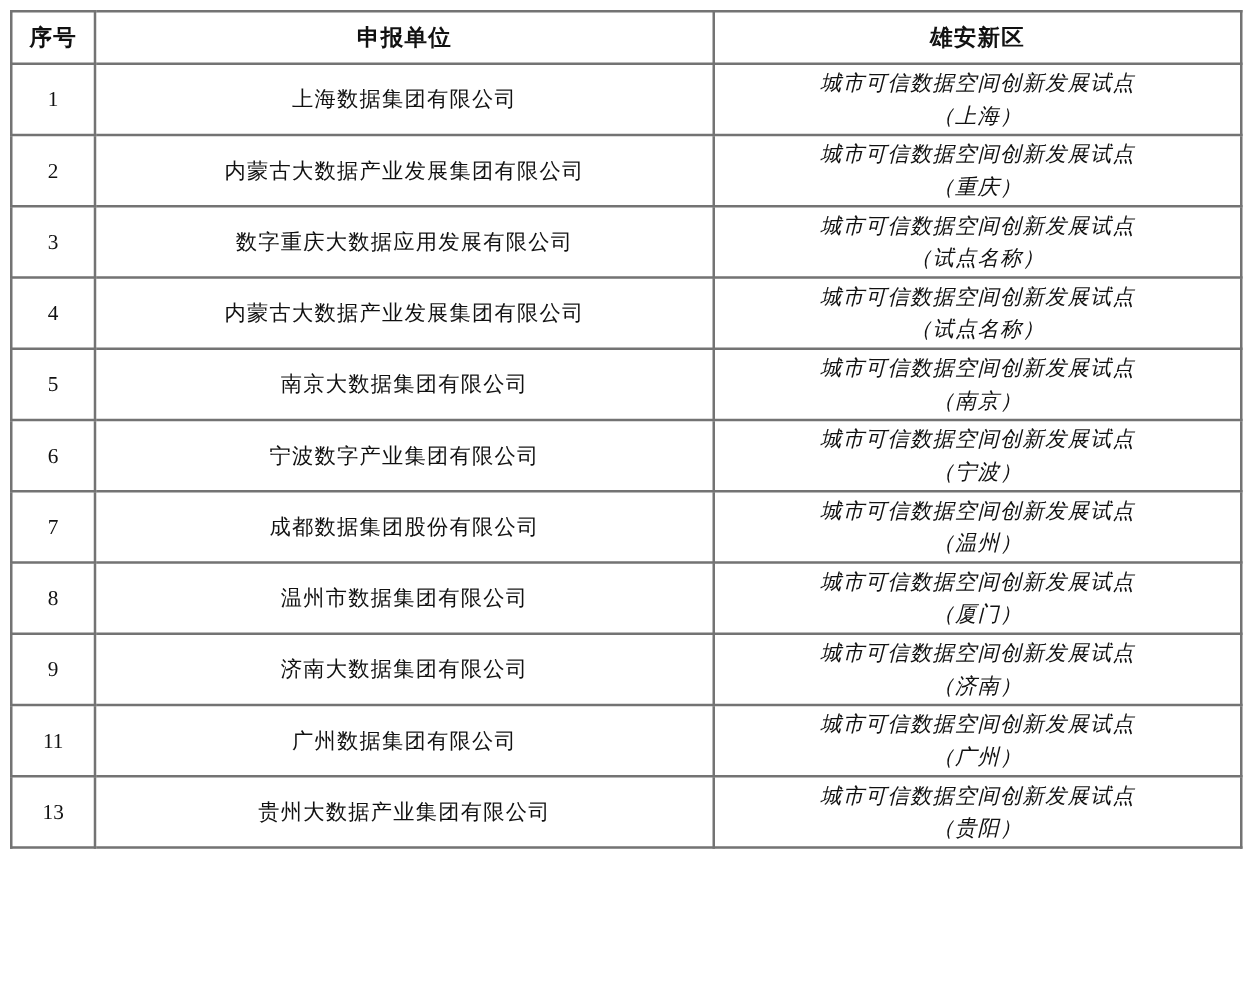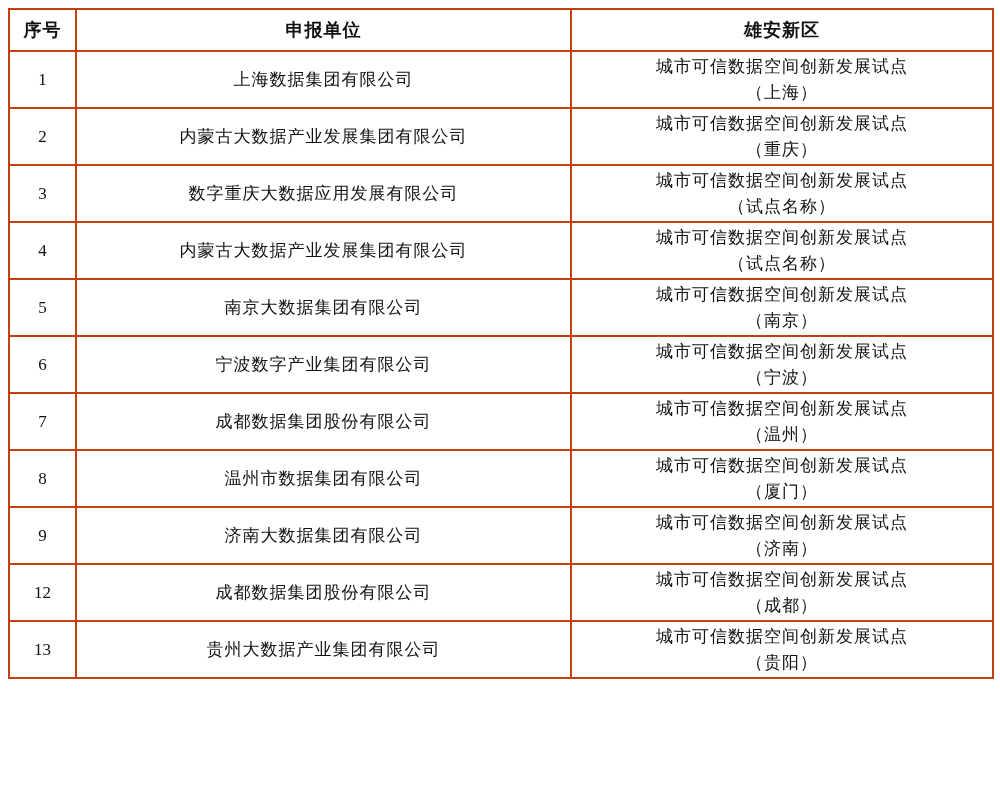--- a/index.html
+++ b/index.html
@@ -22,21 +22,21 @@
     top: 8px;
     width: 984px;
     border-collapse: collapse;
     table-layout: fixed;
   }
   .pilot-table col.c-index { width: 67px; }
   .pilot-table col.c-unit  { width: 495px; }
   .pilot-table col.c-pilot { width: 422px; }
   .pilot-table th,
   .pilot-table td {
-    border: 2px solid #c2410c;
+    border: 2px solid #737373;
     text-align: center;
     vertical-align: middle;
     padding: 0 4px;
     overflow: hidden;
   }
   .pilot-table thead tr { height: 42px; }
   .pilot-table tbody tr { height: 57px; }
   .pilot-table th {
     font-size: 18px;
     font-weight: bold;
@@ -47,20 +47,21 @@
     letter-spacing: 1px;
   }
   td.col-index {
     font-size: 17px;
     letter-spacing: 0;
   }
   td.col-pilot .pilot-line1,
   td.col-pilot .pilot-line2 {
     line-height: 26px;
     white-space: nowrap;
+    font-style: italic;
   }
 </style>
 </head>
 <body>
 
 <div class="page">
   <table class="pilot-table">
     <colgroup>
       <col class="c-index">
       <col class="c-unit">
@@ -149,29 +150,29 @@
   <tr>
     <td class="col-index">9</td>
     <td class="col-unit">济南大数据集团有限公司</td>
     <td class="col-pilot">
       <div class="pilot-line1">城市可信数据空间创新发展试点</div>
       <div class="pilot-line2">（济南）</div>
     </td>
   </tr>
 
 
-
   <tr>
-    <td class="col-index">12</td>
-    <td class="col-unit">成都数据集团股份有限公司</td>
+    <td class="col-index">11</td>
+    <td class="col-unit">广州数据集团有限公司</td>
     <td class="col-pilot">
       <div class="pilot-line1">城市可信数据空间创新发展试点</div>
-      <div class="pilot-line2">（成都）</div>
+      <div class="pilot-line2">（广州）</div>
     </td>
   </tr>
+
 
   <tr>
     <td class="col-index">13</td>
     <td class="col-unit">贵州大数据产业集团有限公司</td>
     <td class="col-pilot">
       <div class="pilot-line1">城市可信数据空间创新发展试点</div>
       <div class="pilot-line2">（贵阳）</div>
     </td>
   </tr>
 </tbody>

